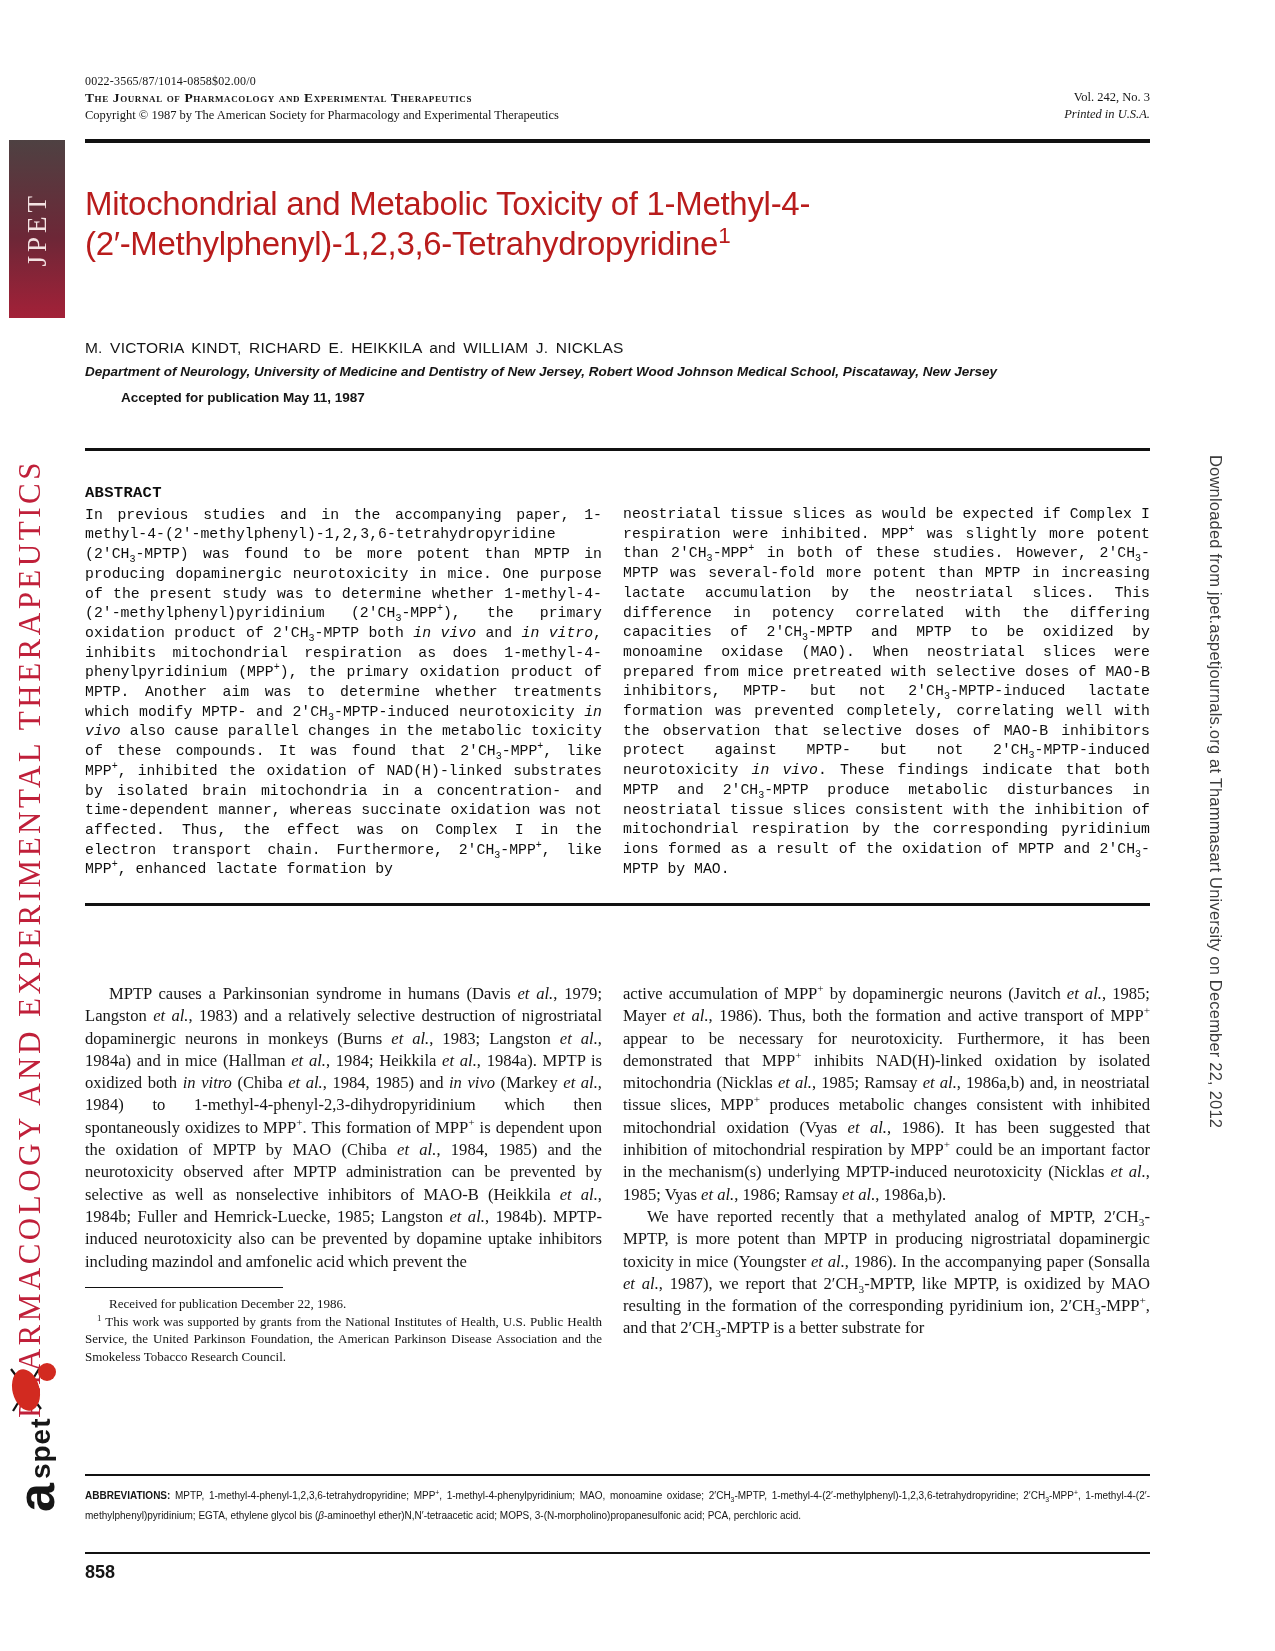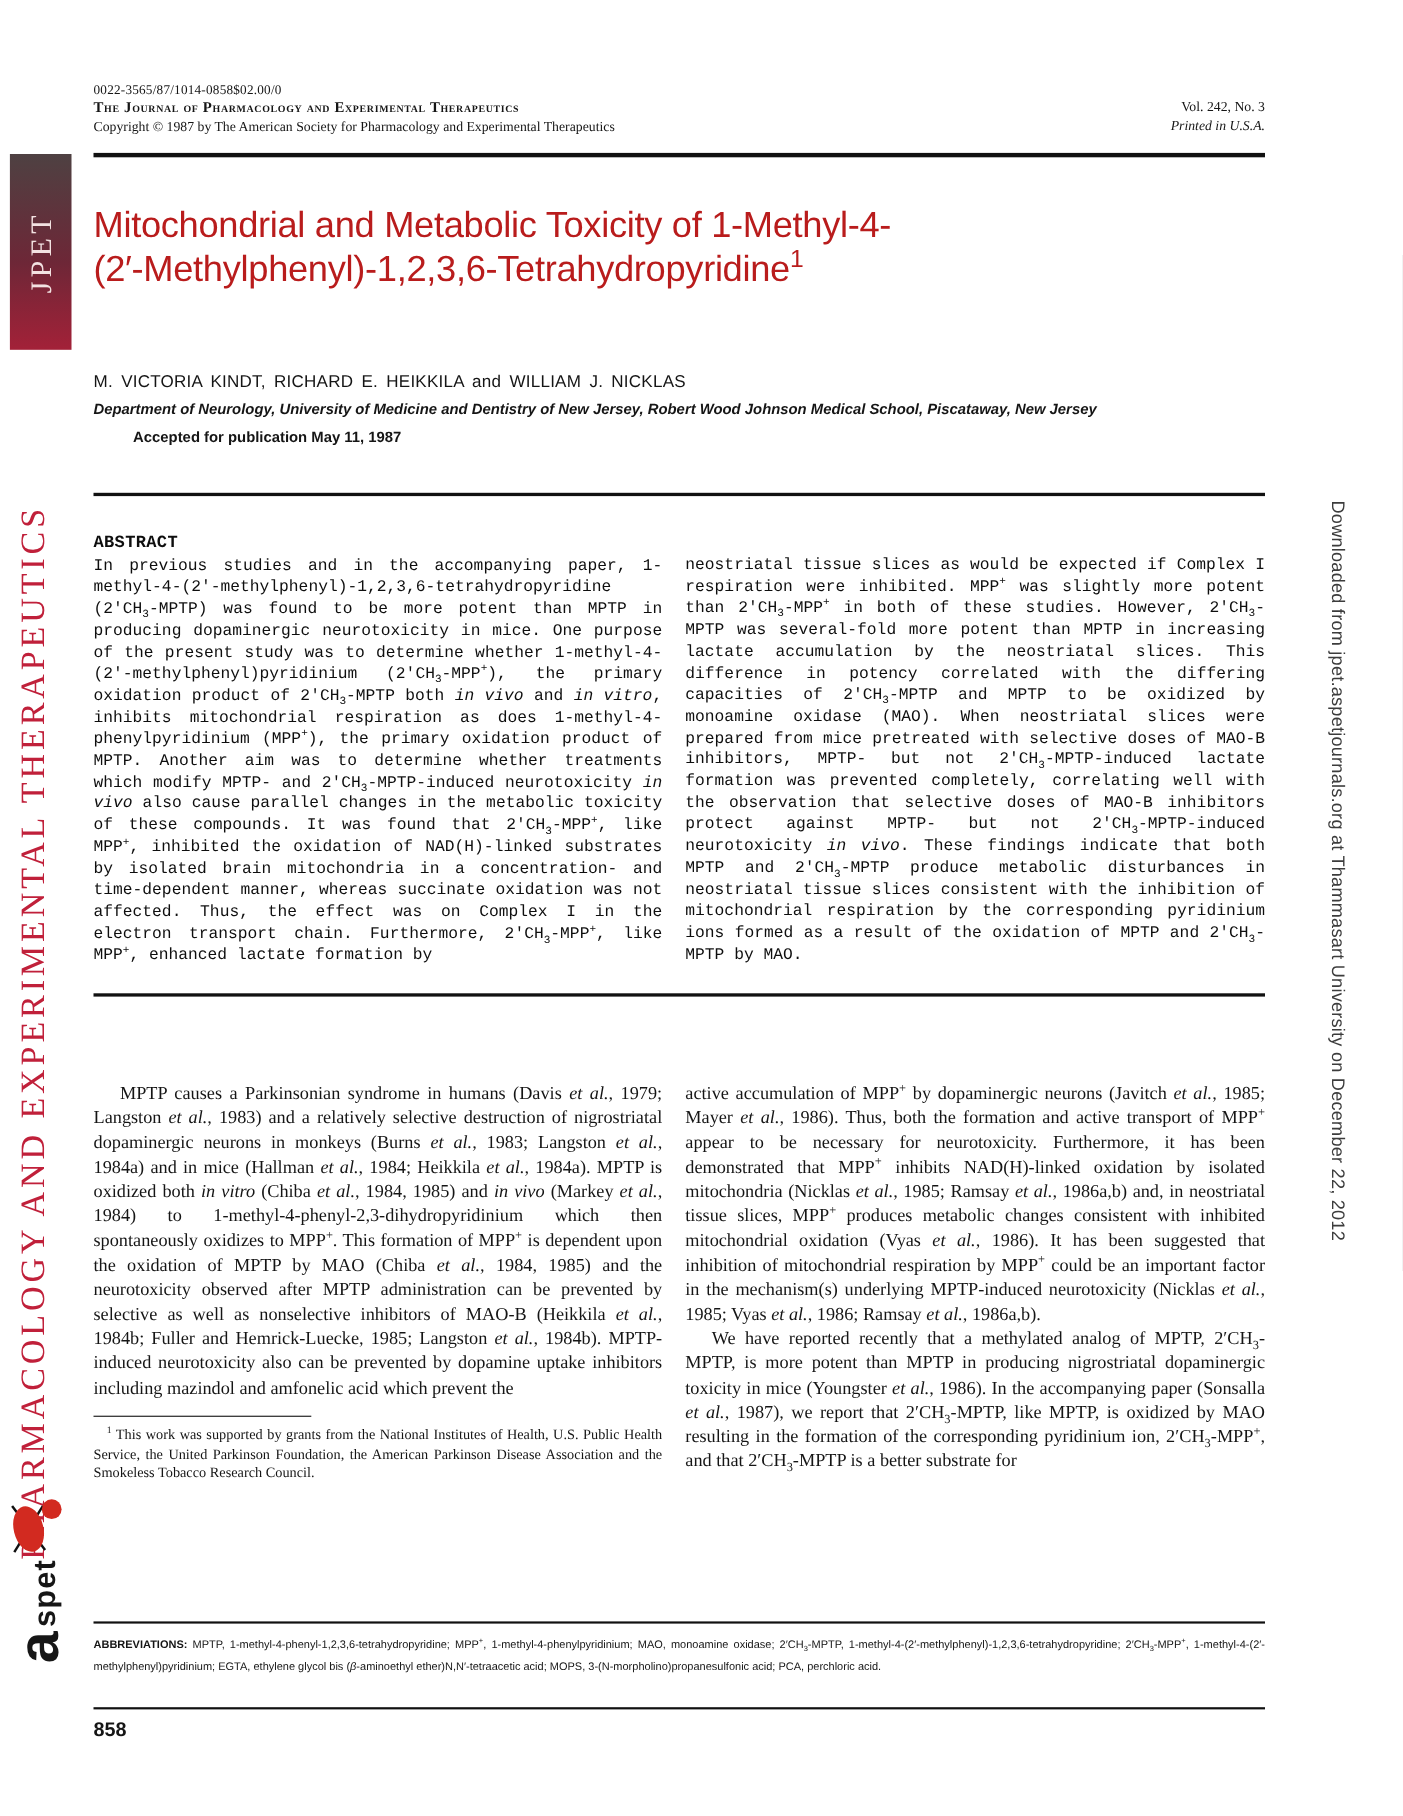--- a/index.html
+++ b/index.html
@@ -131,20 +131,21 @@
   </div>
   <div class="abs-pos abstract-col abstract-col2">
     <div>neostriatal tissue slices as would be expected if Complex I respiration were inhibited. MPP<sup>+</sup> was slightly more potent than 2′CH<sub>3</sub>-MPP<sup>+</sup> in both of these studies. However, 2′CH<sub>3</sub>-MPTP was several-fold more potent than MPTP in increasing lactate accumulation by the neostriatal slices. This difference in potency correlated with the differing capacities of 2′CH<sub>3</sub>-MPTP and MPTP to be oxidized by monoamine oxidase (MAO). When neostriatal slices were prepared from mice pretreated with selective doses of MAO-B inhibitors, MPTP- but not 2′CH<sub>3</sub>-MPTP-induced lactate formation was prevented completely, correlating well with the observation that selective doses of MAO-B inhibitors protect against MPTP- but not 2′CH<sub>3</sub>-MPTP-induced neurotoxicity <i>in vivo</i>. These findings indicate that both MPTP and 2′CH<sub>3</sub>-MPTP produce metabolic disturbances in neostriatal tissue slices consistent with the inhibition of mitochondrial respiration by the corresponding pyridinium ions formed as a result of the oxidation of MPTP and 2′CH<sub>3</sub>-MPTP by MAO.</div>
   </div>
   <div class="abs-pos rule rule3"></div>
 
   <div class="abs-pos body-col body-col1">
     <p class="indent" style="margin:0">MPTP causes a Parkinsonian syndrome in humans (Davis <i>et al.</i>, 1979; Langston <i>et al.</i>, 1983) and a relatively selective destruction of nigrostriatal dopaminergic neurons in monkeys (Burns <i>et al.</i>, 1983; Langston <i>et al.</i>, 1984a) and in mice (Hallman <i>et al.</i>, 1984; Heikkila <i>et al.</i>, 1984a). MPTP is oxidized both <i>in vitro</i> (Chiba <i>et al.</i>, 1984, 1985) and <i>in vivo</i> (Markey <i>et al.</i>, 1984) to 1-methyl-4-phenyl-2,3-dihydropyridinium which then spontaneously oxidizes to MPP<sup>+</sup>. This formation of MPP<sup>+</sup> is dependent upon the oxidation of MPTP by MAO (Chiba <i>et al.</i>, 1984, 1985) and the neurotoxicity observed after MPTP administration can be prevented by selective as well as nonselective inhibitors of MAO-B (Heikkila <i>et al.</i>, 1984b; Fuller and Hemrick-Luecke, 1985; Langston <i>et al.</i>, 1984b). MPTP-induced neurotoxicity also can be prevented by dopamine uptake inhibitors including mazindol and amfonelic acid which prevent the</p>
     <div class="footnote-rule"></div>
     <div class="footnote">
+      <div class="received">Received for publication December 22, 1986.</div>
       <div class="support"><sup>1</sup> This work was supported by grants from the National Institutes of Health, U.S. Public Health Service, the United Parkinson Foundation, the American Parkinson Disease Association and the Smokeless Tobacco Research Council.</div>
     </div>
   </div>
   <div class="abs-pos body-col body-col2">
     <p style="margin:0">active accumulation of MPP<sup>+</sup> by dopaminergic neurons (Javitch <i>et al.</i>, 1985; Mayer <i>et al.</i>, 1986). Thus, both the formation and active transport of MPP<sup>+</sup> appear to be necessary for neurotoxicity. Furthermore, it has been demonstrated that MPP<sup>+</sup> inhibits NAD(H)-linked oxidation by isolated mitochondria (Nicklas <i>et al.</i>, 1985; Ramsay <i>et al.</i>, 1986a,b) and, in neostriatal tissue slices, MPP<sup>+</sup> produces metabolic changes consistent with inhibited mitochondrial oxidation (Vyas <i>et al.</i>, 1986). It has been suggested that inhibition of mitochondrial respiration by MPP<sup>+</sup> could be an important factor in the mechanism(s) underlying MPTP-induced neurotoxicity (Nicklas <i>et al.</i>, 1985; Vyas <i>et al.</i>, 1986; Ramsay <i>et al.</i>, 1986a,b).</p>
     <p class="indent" style="margin:0">We have reported recently that a methylated analog of MPTP, 2′CH<sub>3</sub>-MPTP, is more potent than MPTP in producing nigrostriatal dopaminergic toxicity in mice (Youngster <i>et al.</i>, 1986). In the accompanying paper (Sonsalla <i>et al.</i>, 1987), we report that 2′CH<sub>3</sub>-MPTP, like MPTP, is oxidized by MAO resulting in the formation of the corresponding pyridinium ion, 2′CH<sub>3</sub>-MPP<sup>+</sup>, and that 2′CH<sub>3</sub>-MPTP is a better substrate for</p>
   </div>
 
   <div class="abs-pos rule rule4"></div>
   <div class="abs-pos abbreviations"><b>ABBREVIATIONS:</b> MPTP, 1-methyl-4-phenyl-1,2,3,6-tetrahydropyridine; MPP<sup>+</sup>, 1-methyl-4-phenylpyridinium; MAO, monoamine oxidase; 2′CH<sub>3</sub>-MPTP, 1-methyl-4-(2′-methylphenyl)-1,2,3,6-tetrahydropyridine; 2′CH<sub>3</sub>-MPP<sup>+</sup>, 1-methyl-4-(2′-methylphenyl)pyridinium; EGTA, ethylene glycol bis (<i>β</i>-aminoethyl ether)N,N′-tetraacetic acid; MOPS, 3-(N-morpholino)propanesulfonic acid; PCA, perchloric acid.</div>

